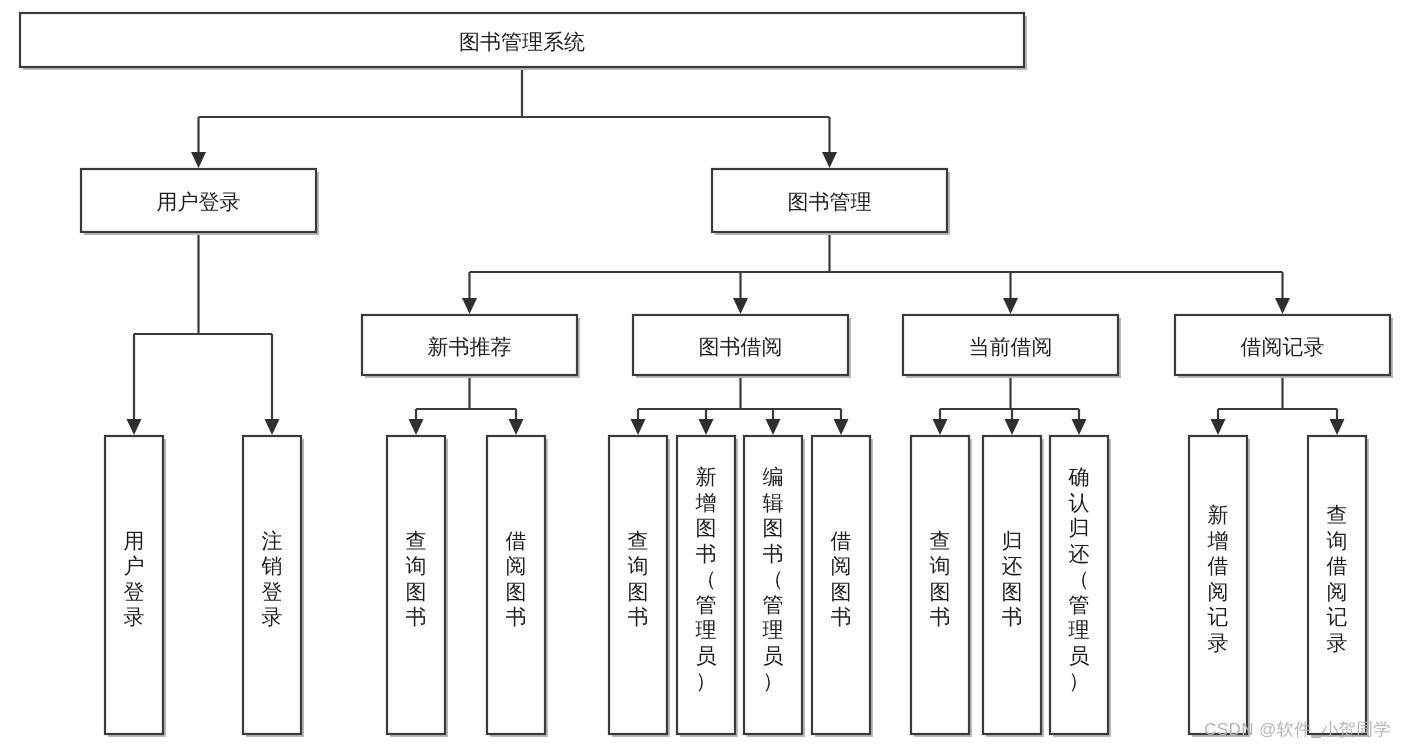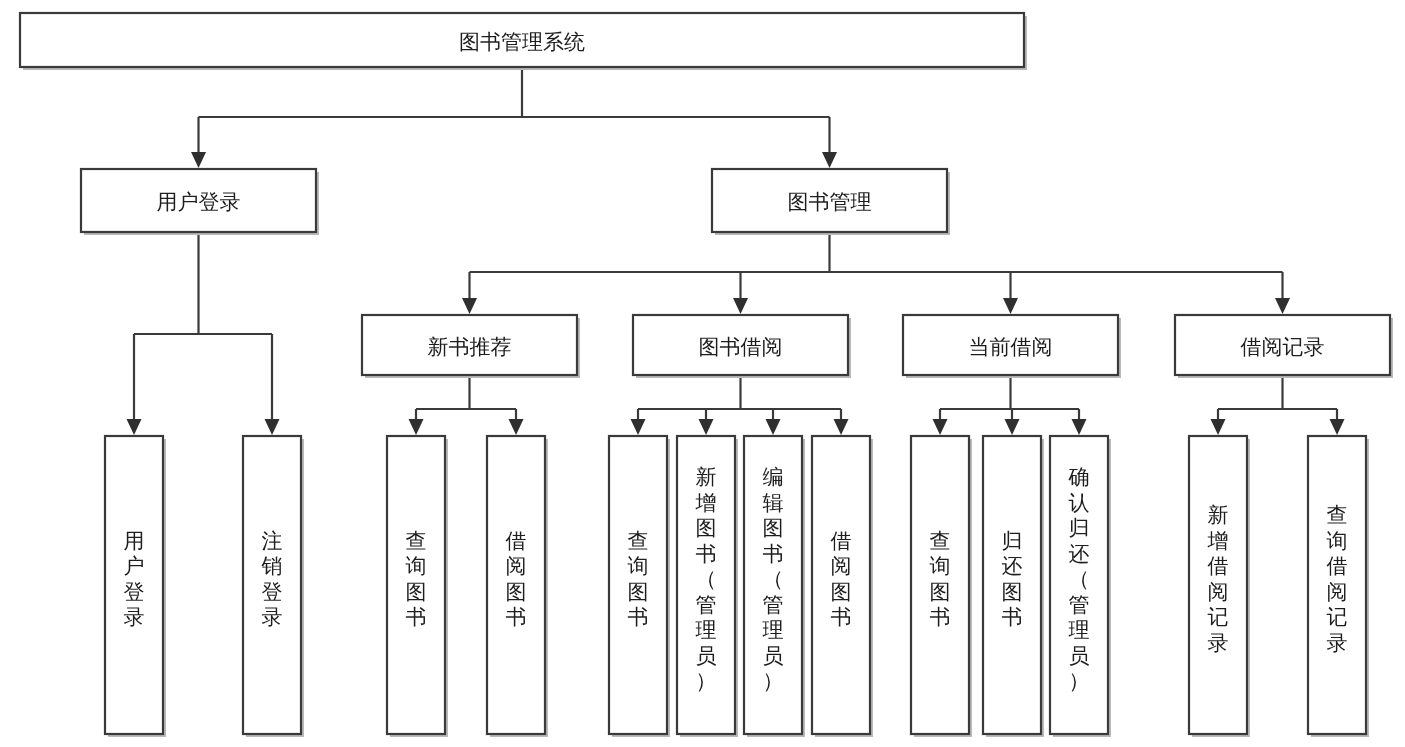--- a/index.html
+++ b/index.html
@@ -239,13 +239,14 @@
           <rect x="1189" y="436" width="58" height="298" class="node-box"></rect>
           <text x="1218" class="node-label-vertical"><tspan x="1218" y="522.25">新</tspan><tspan x="1218" y="547.75">增</tspan><tspan x="1218" y="573.25">借</tspan><tspan x="1218" y="598.75">阅</tspan><tspan x="1218" y="624.25">记</tspan><tspan x="1218" y="649.75">录</tspan></text>
         </g>
         <g>
           <rect x="1311" y="439" width="58" height="298" class="node-shadow"></rect>
           <rect x="1308" y="436" width="58" height="298" class="node-box"></rect>
           <text x="1337" class="node-label-vertical"><tspan x="1337" y="522.25">查</tspan><tspan x="1337" y="547.75">询</tspan><tspan x="1337" y="573.25">借</tspan><tspan x="1337" y="598.75">阅</tspan><tspan x="1337" y="624.25">记</tspan><tspan x="1337" y="649.75">录</tspan></text>
         </g>
       </g>
   </svg>
+  <div class="watermark-text">CSDN @软件_小贺同学</div>
 </div>
 
 </body></html>

